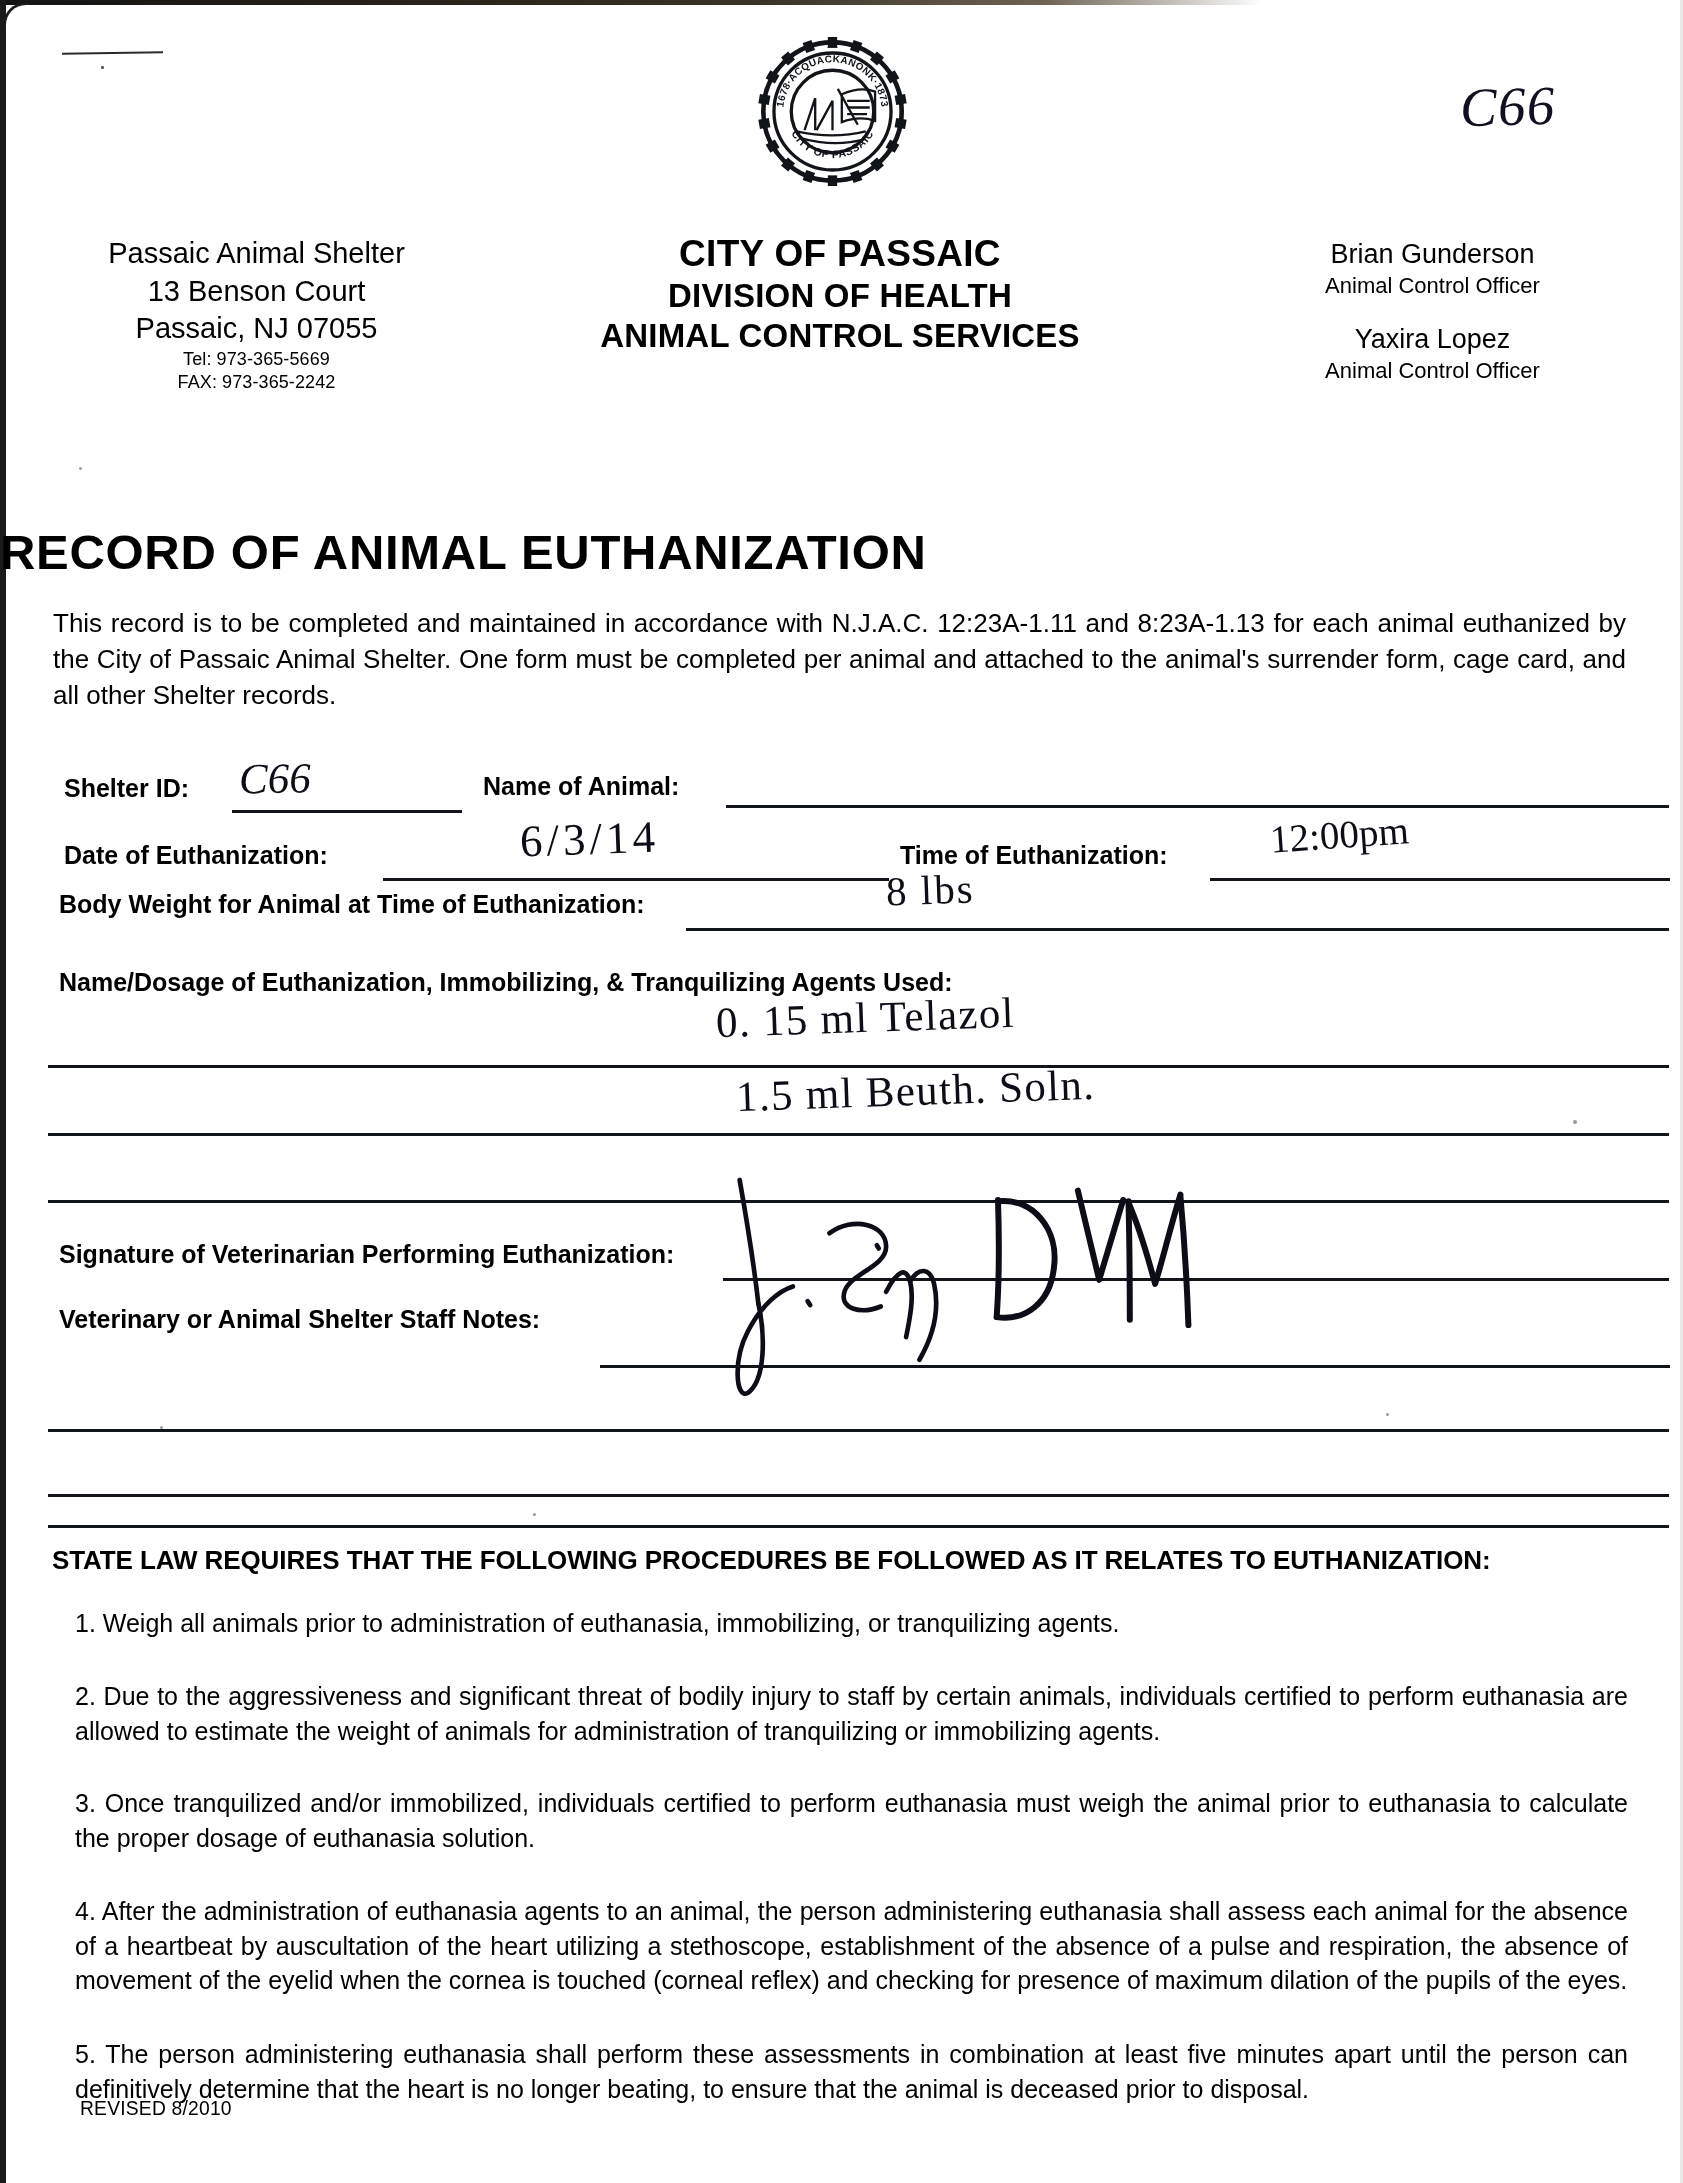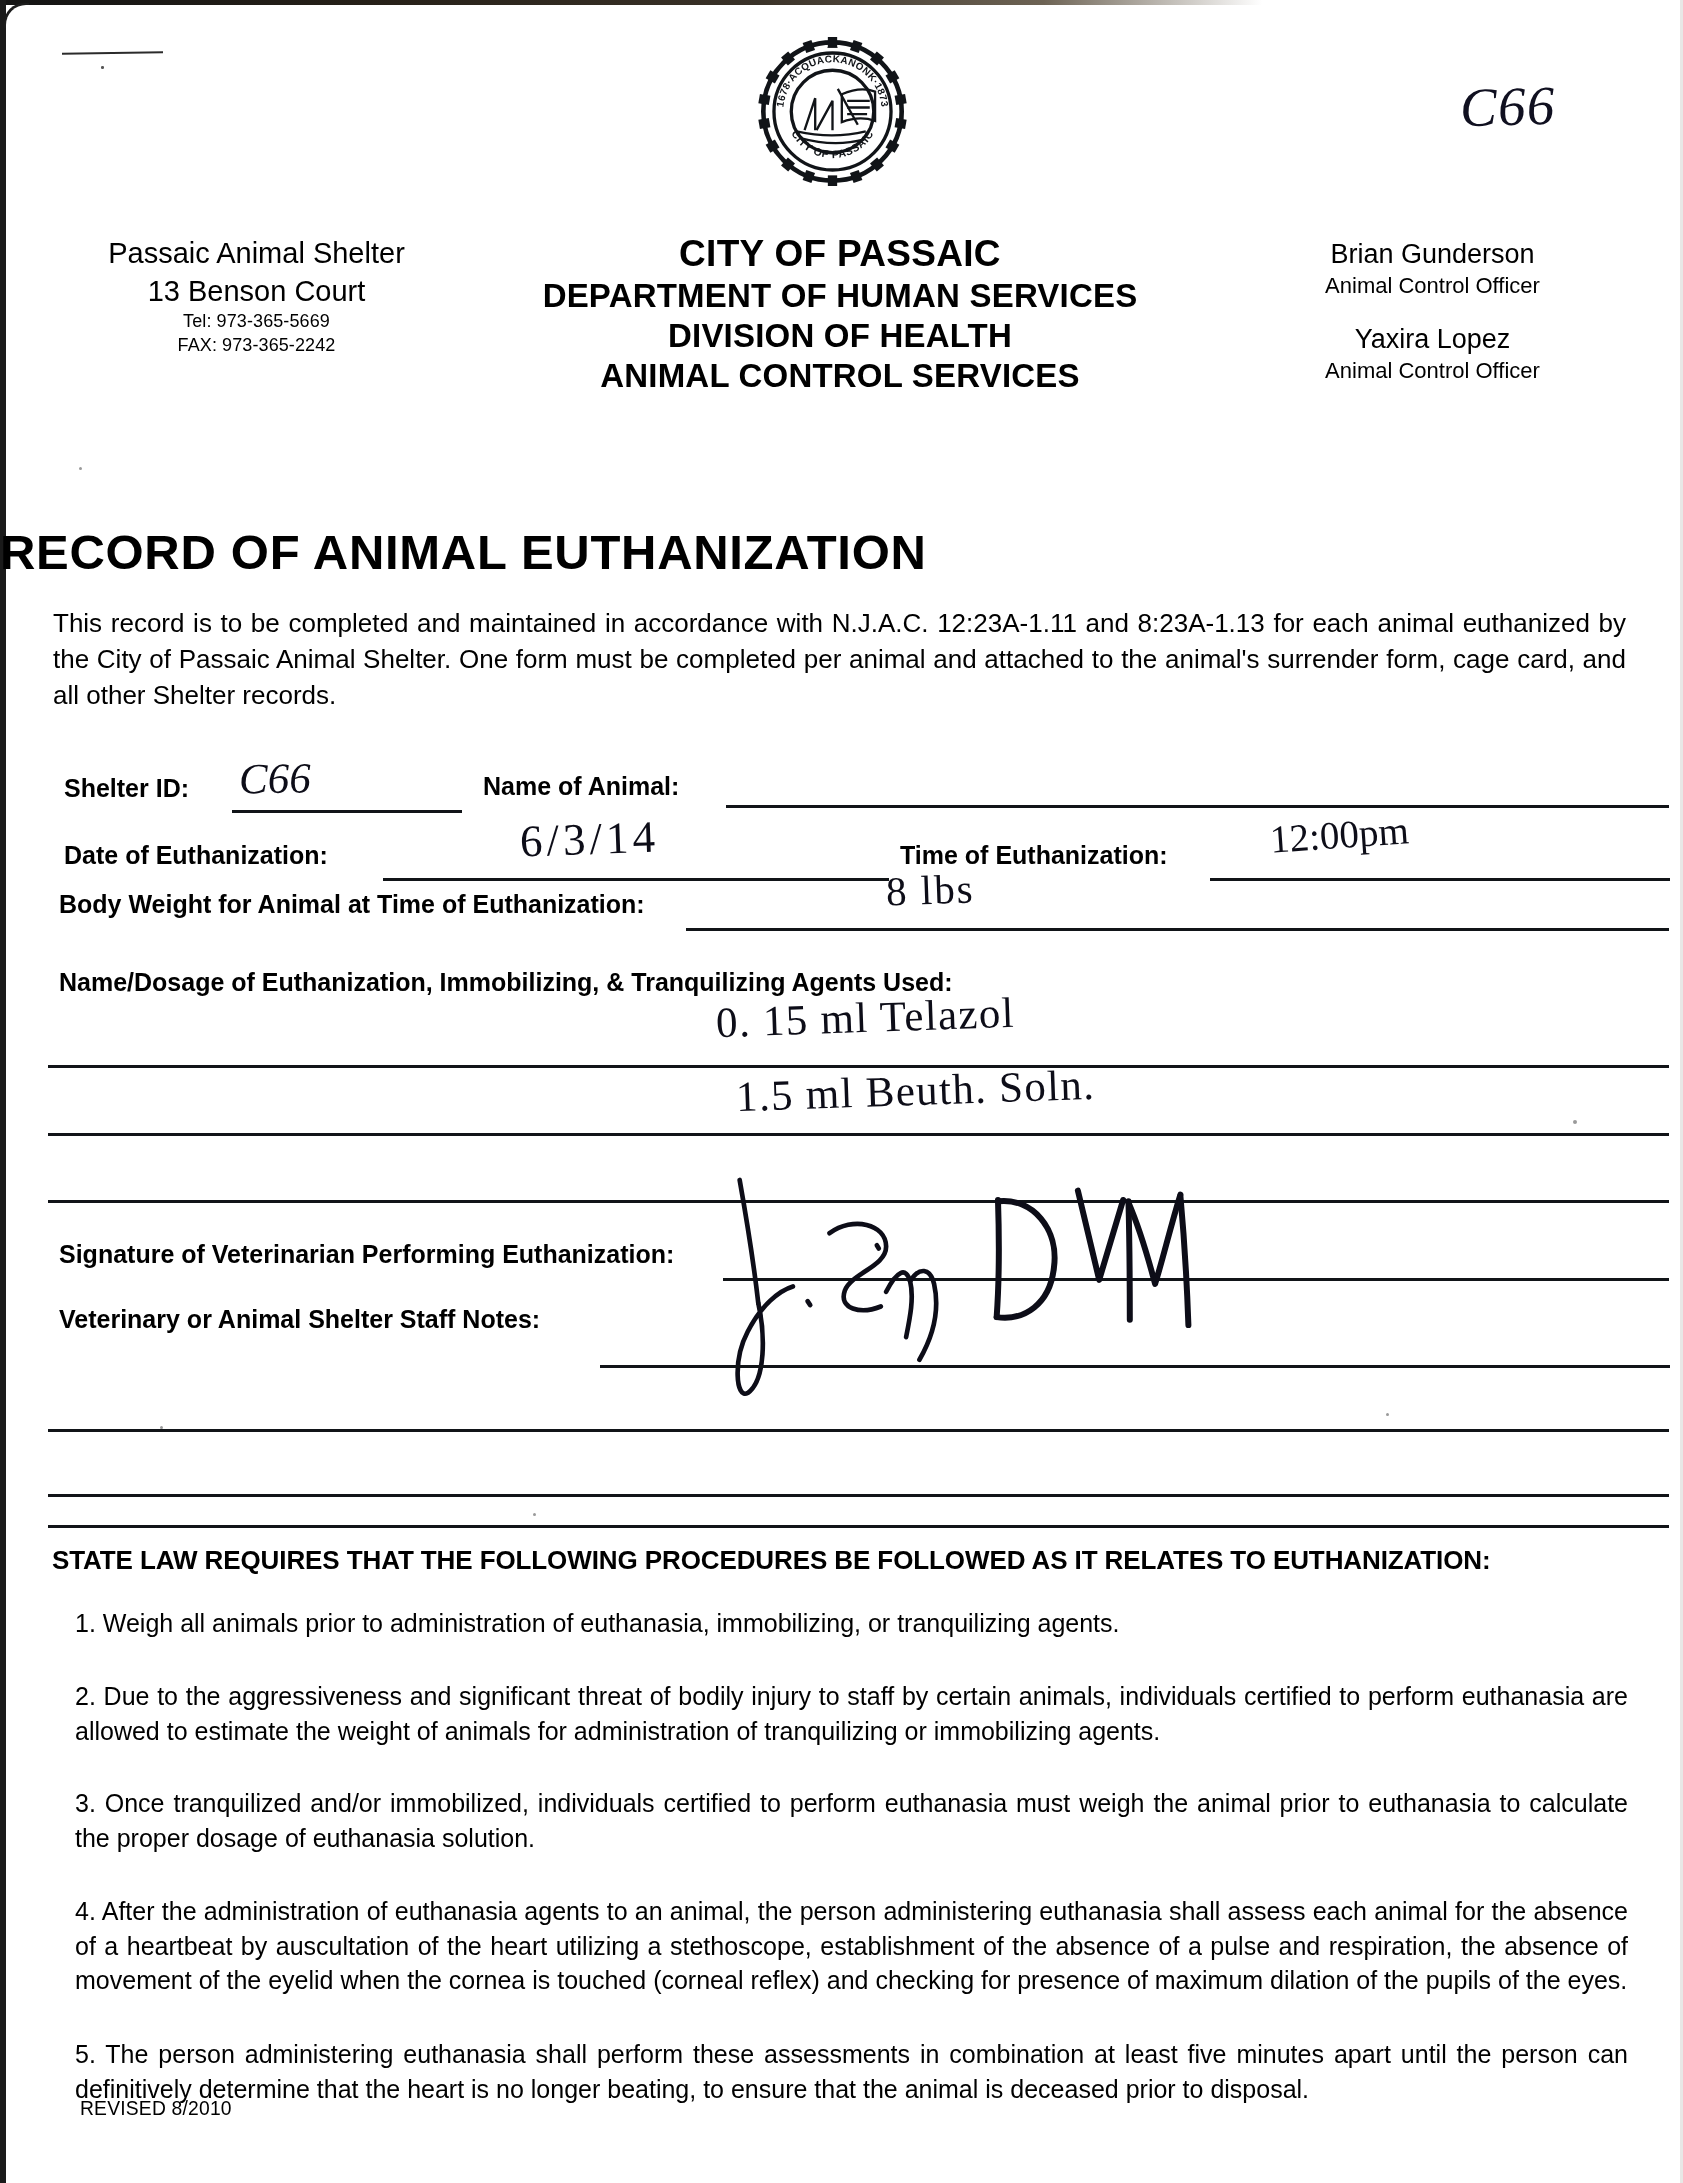--- a/index.html
+++ b/index.html
@@ -249,27 +249,27 @@
         <path d="M134 96 h34 M134 106 h34 M134 116 h30"></path>
       </g>
     </svg>
   </div>
 
   <div class="hw-shelter-top">C66</div>
 
   <div class="hdr-left">
     <div class="big">Passaic Animal Shelter</div>
     <div class="big">13 Benson Court</div>
+    <div class="big">Passaic, NJ 07055</div>
     <div class="small">Tel: 973-365-5669</div>
     <div class="small">FAX: 973-365-2242</div>
   </div>
 
   <div class="hdr-center">
     <div class="l1">CITY OF PASSAIC</div>
-    <div class="l2">DEPARTMENT OF HUMAN SERVICES</div>
     <div class="l2">DIVISION OF HEALTH</div>
     <div class="l2">ANIMAL CONTROL SERVICES</div>
   </div>
 
   <div class="hdr-right">
     <div class="name">Brian Gunderson</div>
     <div class="role">Animal Control Officer</div>
     <div class="gap"></div>
     <div class="name">Yaxira Lopez</div>
     <div class="role">Animal Control Officer</div>

